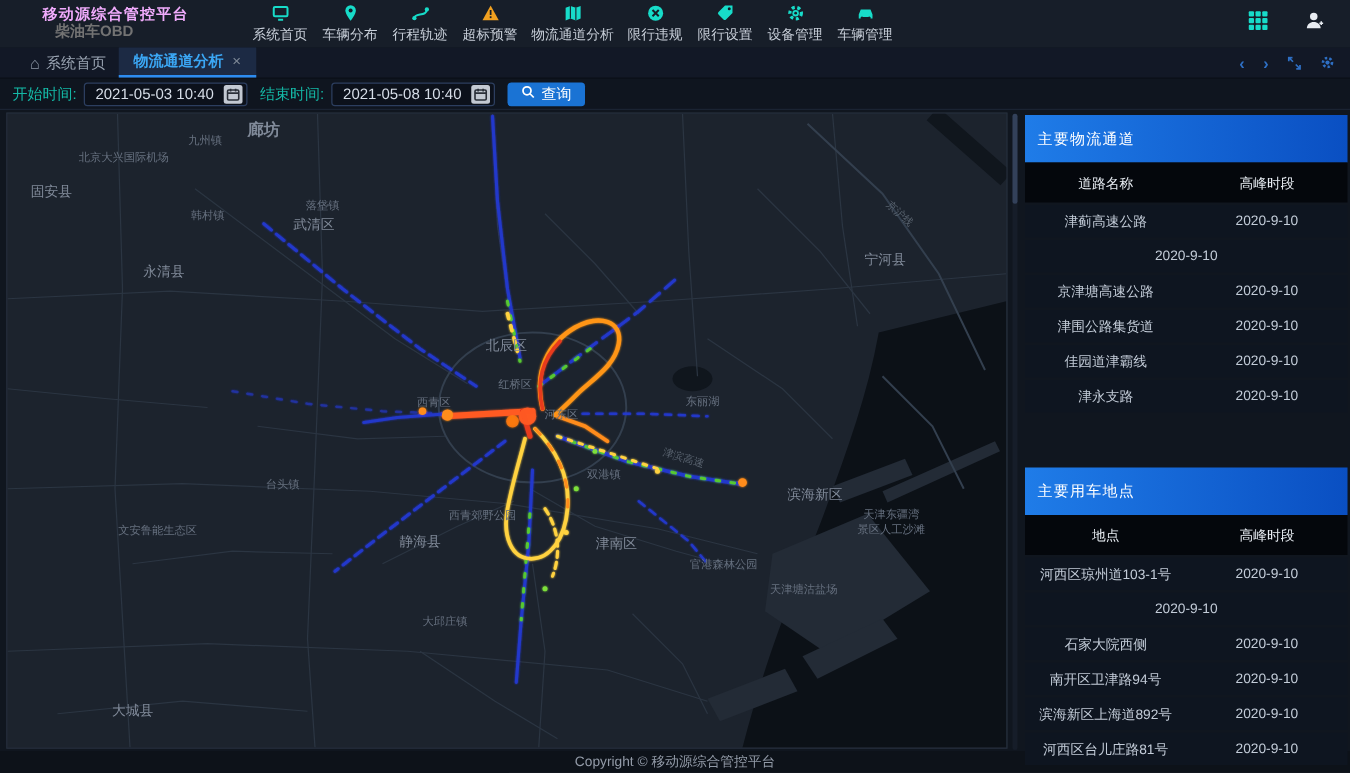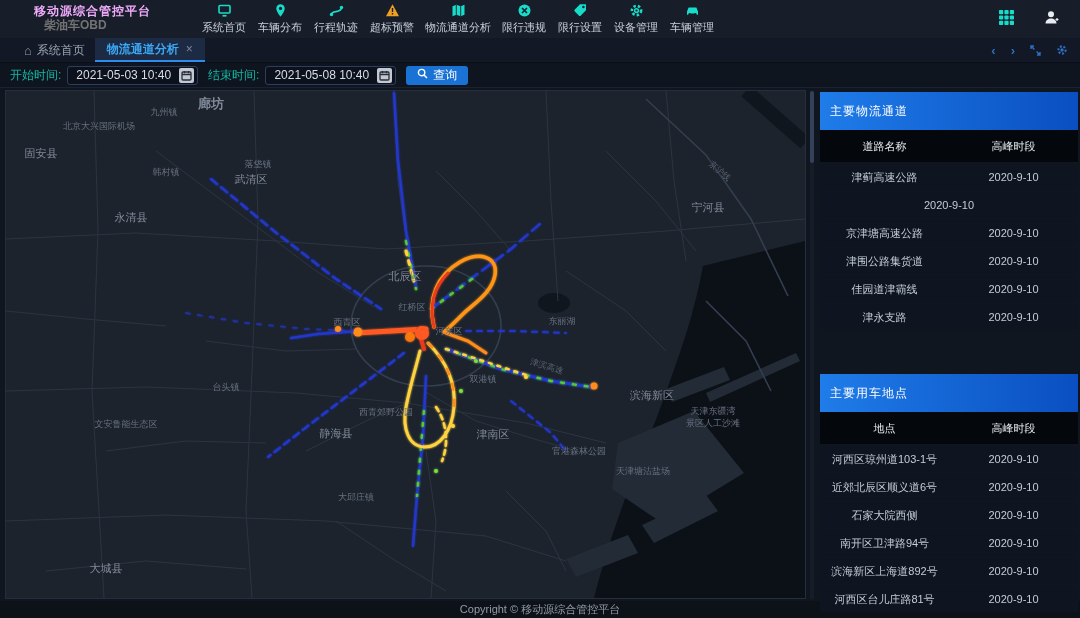--- a/index.html
+++ b/index.html
@@ -426,21 +426,20 @@
       <div class="thead">
         <div class="th">地点</div>
         <div class="th">高峰时段</div>
       </div>
       <div id="locations-body">
           <div class="trow">
             <div class="tcell">河西区琼州道103-1号</div>
             <div class="tcell">2020-9-10</div>
           </div>
           <div class="trow">
-            <div class="tcell">近郊北辰区顺义道6号</div>
             <div class="tcell">2020-9-10</div>
           </div>
           <div class="trow">
             <div class="tcell">石家大院西侧</div>
             <div class="tcell">2020-9-10</div>
           </div>
           <div class="trow">
             <div class="tcell">南开区卫津路94号</div>
             <div class="tcell">2020-9-10</div>
           </div>

